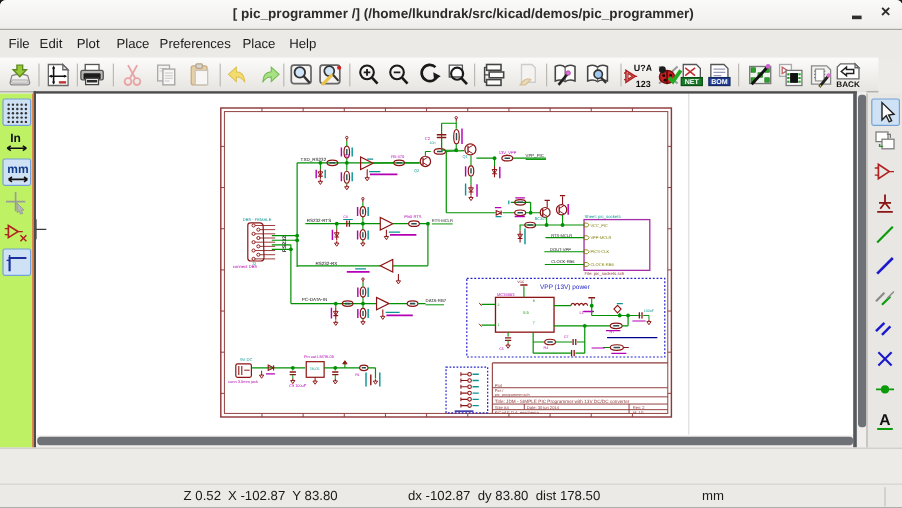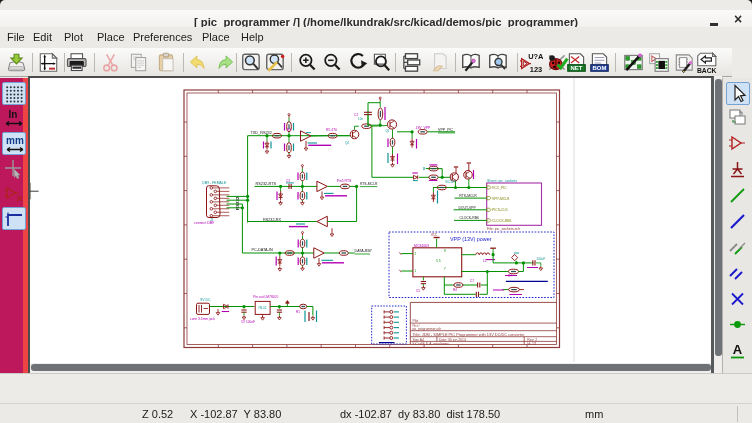--- a/index.html
+++ b/index.html
@@ -1,26 +1,26 @@
 <!DOCTYPE html>
 <html><head>
 <meta charset="utf-8">
 <style>
   html,body{margin:0;padding:0;background:#1a1a1a;width:752px;height:423px;overflow:hidden;}
   *{box-sizing:border-box;font-family:"Liberation Sans",sans-serif;}
   #win{position:absolute;left:0;top:0;width:752px;height:423px;border-radius:5px 5px 0 0;overflow:hidden;background:#ecebe8;}
-  #titlebar{position:absolute;left:0;top:0;width:752px;height:25px;background:linear-gradient(#fafaf9,#f0eeec);border-bottom:1px solid #a9a6a1;margin-top:10px;}
+  #titlebar{position:absolute;left:0;top:0;width:752px;height:25px;background:linear-gradient(#fafaf9,#f0eeec);border-bottom:1px solid #a9a6a1;}
   #title{position:absolute;left:10px;top:6px;width:100%;text-align:center;font-size:11.3px;font-weight:bold;color:#2b2b2b;}
   .winbtn{position:absolute;top:2px;color:#4a4a4a;font-size:15px;font-weight:bold;}
   #menubar{position:absolute;left:0;top:27px;width:752px;height:21px;background:#eceae7;}
   .menu{position:absolute;top:4px;font-size:11px;color:#1c1c1c;}
   #toolbar{position:absolute;left:0;top:48px;width:732px;height:29px;background:linear-gradient(#fbfbfa,#e7e5e1);border-bottom:1px solid #a8a5a0;}
   .tsep{position:absolute;top:5px;width:1px;height:19px;background:#bcb9b4;}
   .ticon{position:absolute;top:3px;width:23px;height:23px;} .ticon svg{width:23px;height:23px;}
-  #lbar{position:absolute;left:0;top:78px;width:28px;height:295px;background:#be185d;border-right:5px solid #ef4444;}
+  #lbar{position:absolute;left:0;top:78px;width:28px;height:295px;background:#bef264;border-right:1px solid #ef4444;}
   #rbar{position:absolute;left:722px;top:78px;width:30px;height:295px;background:#e9e7e4;border-left:1px solid #b4b1ac;}
   .sbtn{position:absolute;width:24px;height:23px;border-radius:2px;}
   .sel{background:#cfe1f4;border:1px solid #74a2d4;}
   #canvaswrap{position:absolute;left:28px;top:76px;width:694px;height:297px;background:#f0efee;}
   #canvas{position:absolute;left:2px;top:2px;width:681px;height:285px;background:#ffffff;}
   #vtrack{position:absolute;left:686px;top:2px;width:9px;height:294px;background:#efeeec;}
   #vthumb{position:absolute;left:687px;top:3px;width:7px;height:277px;background:#6e7276;border-radius:3px;}
   #htrack{position:absolute;left:2px;top:287px;width:684px;height:9px;background:#efeeec;}
   #hthumb{position:absolute;left:3px;top:288px;width:680px;height:7px;background:#6e7276;border-radius:3px;}
   #canvborder{position:absolute;left:0;top:0;width:686px;height:297px;border-top:2px solid #4c4c4c;border-left:2px solid #4c4c4c;border-right:3px solid #55595c;}
@@ -859,18 +859,18 @@
       <div class="sbtn " style="left:3px;top:261.5px;">
         <div style="position:absolute;left:1px;top:0px;"><svg width="22" height="21" viewBox="0 0 22 21">
             <text x="10.5" y="14" font-family="Liberation Sans" font-size="13" font-weight="bold" fill="#111" text-anchor="middle">A</text>
             <path d="M4 17.5 L17 17.5" stroke="#0a9a0a" stroke-width="1.8"></path>
           </svg></div>
       </div>
     </div>
   <div id="msgpanel"></div>
   <div id="statusbar">
       <div style="position:absolute;left:737px;top:2px;width:1px;height:16px;background:#c3c0bb;"></div>
-    <div class="st" style="left:142px;">Z 0.52</div>
+    <div class="st" style="left:153px;">Z 0.52</div>
     <div class="st" style="left:190px;">X -102.87  Y 83.80</div>
     <div class="st" style="left:340px;">dx -102.87  dy 83.80  dist 178.50</div>
     <div class="st" style="left:585px;">mm</div>
   </div>
 </div>
 
 </body></html>

